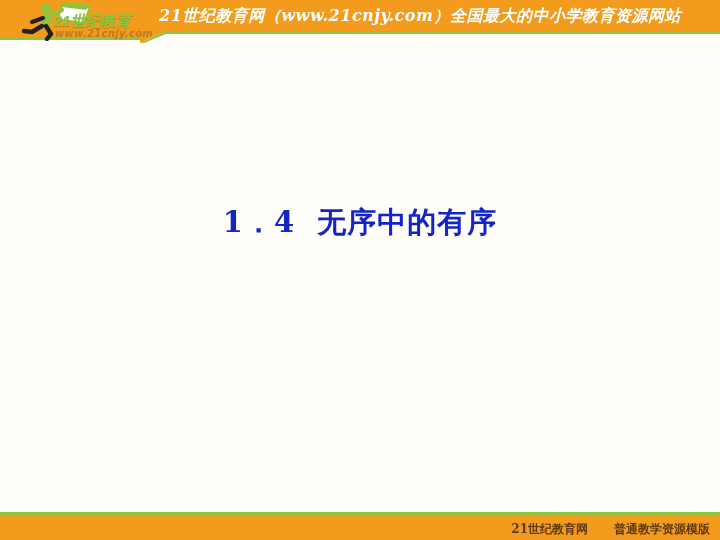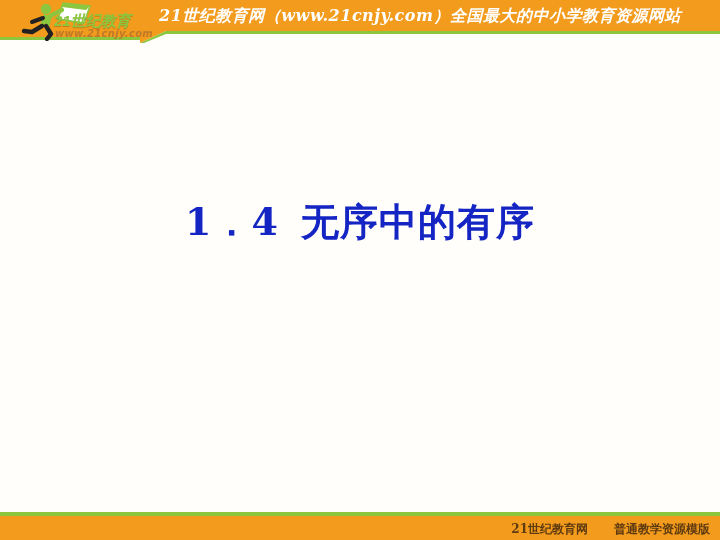--- a/index.html
+++ b/index.html
@@ -130,21 +130,21 @@
     width: 720px;
     text-align: center;
   }
   .title-line {
     color: #1525c4;
     font-family: "DejaVu Serif", "Liberation Serif", serif;
     font-weight: bold;
     white-space: nowrap;
   }
   .title-line-1 {
-    font-size: 38px;
+    font-size: 29px;
     line-height: 44px;
     letter-spacing: 1px;
   }
   .title-line-2 {
     font-size: 29px;
     line-height: 50px;
     letter-spacing: 1px;
   }
   .title-num {
     font-family: "DejaVu Serif", "Liberation Serif", serif;

